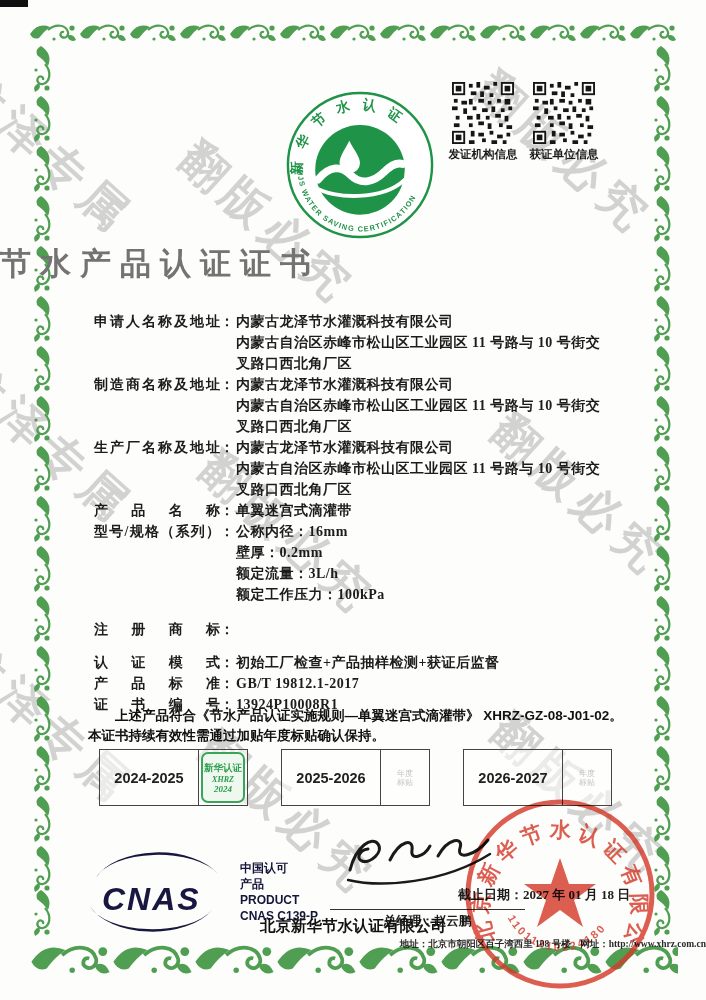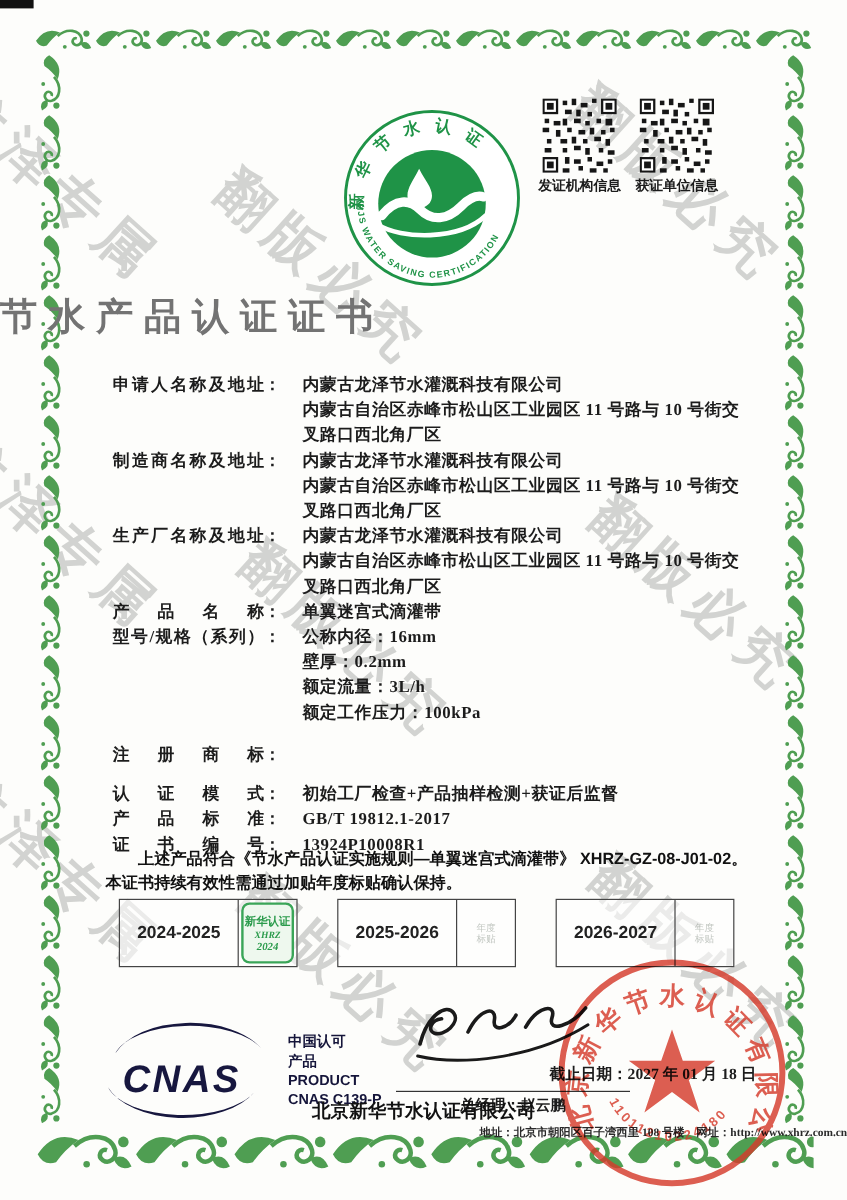--- a/index.html
+++ b/index.html
@@ -23,21 +23,21 @@
   .qrlabel1{left:443px;} .qrlabel2{left:524px;}
   
   .title{position:absolute;left:0;top:243px;width:100%;text-align:left;
       font-family:"Liberation Sans","DejaVu Sans",sans-serif;font-weight:bold;
       font-size:31px;letter-spacing:9px;color:#737373;}
   
   .fields{position:absolute;left:94px;top:311px;width:534px;font-size:14px;font-weight:bold;}
   .frow{display:flex;align-items:flex-start;}
   .lbl{display:inline-block;width:126px;text-align:justify;text-align-last:justify;flex:0 0 126px;line-height:21px;}
   .colon{flex:0 0 12px;line-height:21px;}
-  .val{flex:1;margin-left:18px;letter-spacing:.5px;}
+  .val{flex:1;margin-left:2px;letter-spacing:.5px;}
   .vline{line-height:21px;white-space:nowrap;}
   .mt14{margin-top:14px;justify-content:center;} .mt12{margin-top:12px;}
   
   .note{position:absolute;left:88px;top:706px;width:540px;
       font-family:"Liberation Sans","DejaVu Sans",sans-serif;font-size:13.5px;font-weight:bold;color:#111;}
   .note .l1{text-indent:2em;white-space:nowrap;line-height:20px;}
   .note .l2{white-space:nowrap;line-height:20px;}
   
   .boxes{position:absolute;left:99px;top:749px;display:flex;gap:33px;}
   .ybox{width:147px;height:55px;border:1.5px solid #444;display:flex;background:rgba(255,255,255,.55);}

